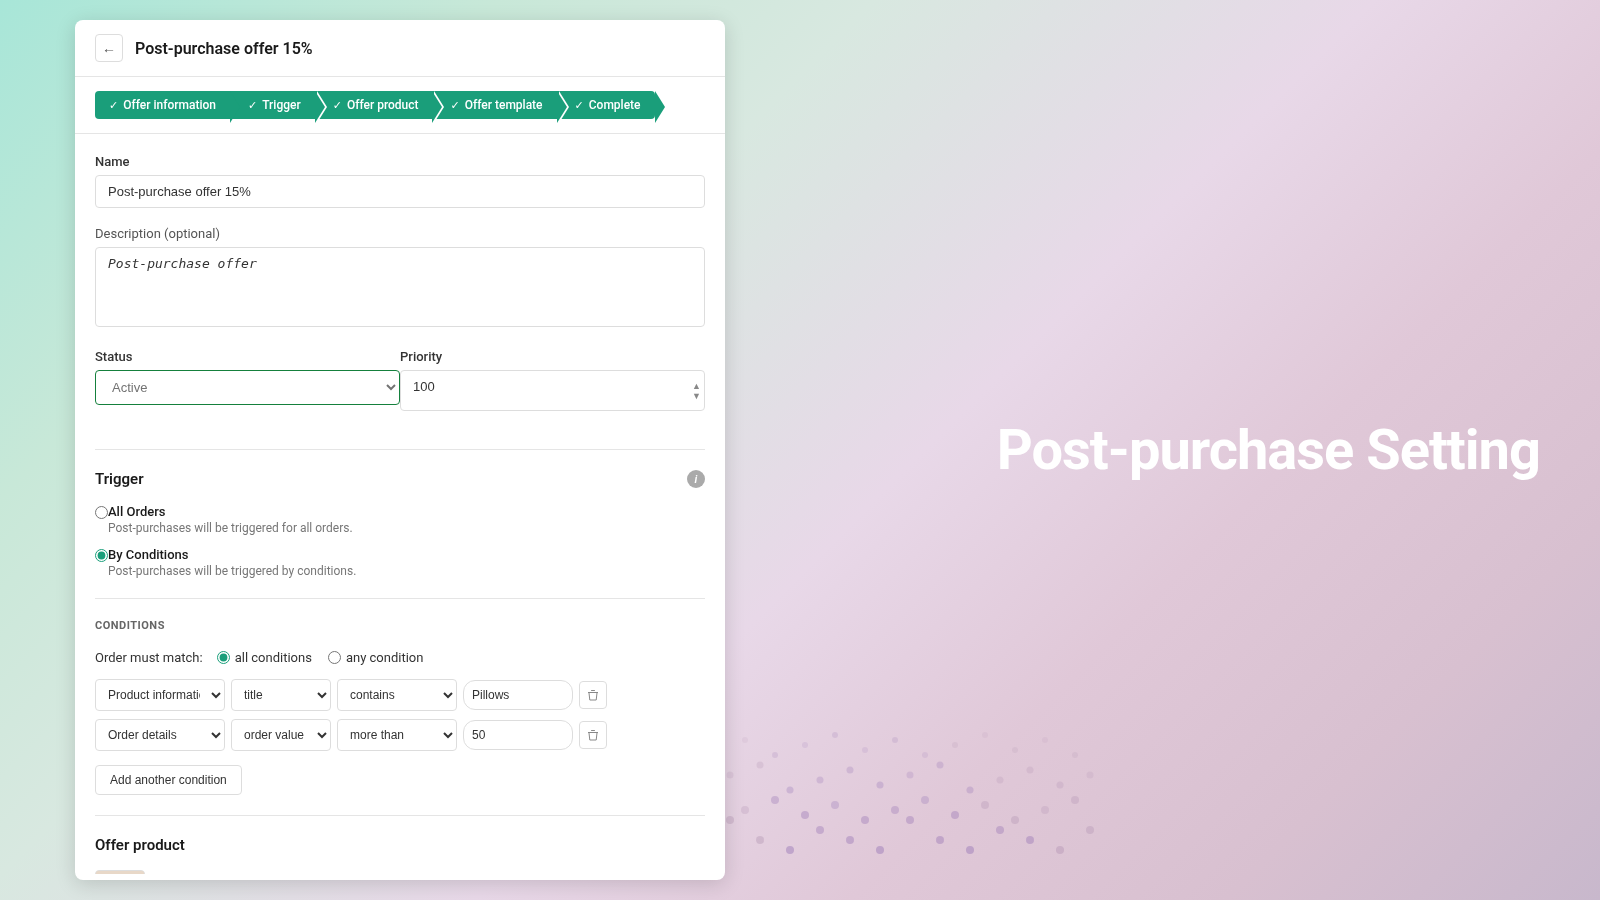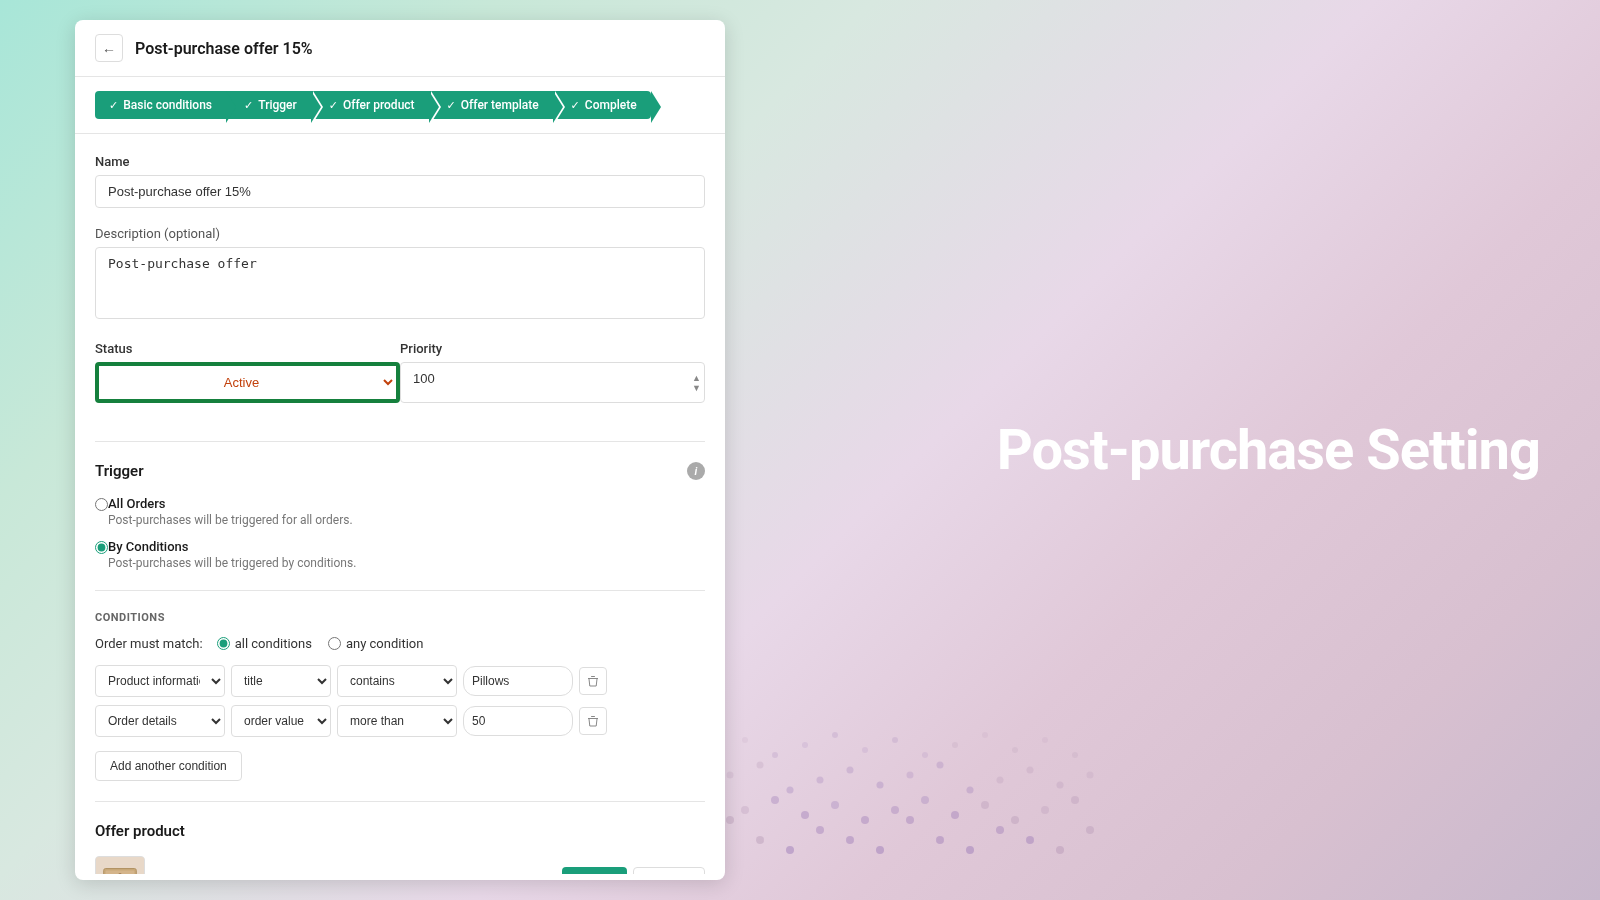--- a/index.html
+++ b/index.html
@@ -174,39 +174,39 @@
       padding: 8px 12px;
       border: 1px solid #ddd;
       border-radius: 4px;
       font-size: 13px;
       color: #333;
       outline: none;
     }
 
     textarea.text-input {
       resize: none;
-      height: 72px;
+      height: 80px;
+      font-style: italic;
     }
 
     .two-col {
       display: grid;
       grid-template-columns: 1fr 1fr;
     }
 
     .select-input {
       width: 100%;
       padding: 8px 12px;
-      border: 4px solid #15803d;
+      border: 1px solid #15803d;
       border-radius: 4px;
       font-size: 13px;
-      color: #c2410c;
+      color: #737373;
       background: white;
       outline: none;
       appearance: auto;
-      text-align: center;
     }
 
     .number-input-wrap {
       position: relative;
     }
 
     .number-input {
       width: 100%;
       padding: 8px 28px 16px 12px;
       border: 1px solid #ddd;
@@ -303,21 +303,21 @@
       margin-top: 2px;
     }
 
     
     .conditions-label {
       font-size: 11px;
       font-weight: 700;
       color: #666;
       letter-spacing: 0.5px;
       text-transform: uppercase;
-      margin-bottom: 12px;
+      margin-bottom: 18px;
     }
 
     .order-match-row {
       display: flex;
       align-items: center;
       gap: 14px;
       margin-bottom: 14px;
       font-size: 13px;
       color: #333;
     }
@@ -602,21 +602,21 @@
 <div class="panel">
 
   <div class="panel-header">
     <button class="back-btn">←</button>
     <span class="panel-title">Post-purchase offer 15%</span>
   </div>
 
   <div class="stepper">
     <div class="step">
       <span class="check">✓</span>
-      <span>Basic conditions</span>
+      <span>Offer information</span>
     </div>
     <div class="step">
       <span class="check">✓</span>
       <span>Trigger</span>
     </div>
     <div class="step">
       <span class="check">✓</span>
       <span>Offer product</span>
     </div>
     <div class="step">

